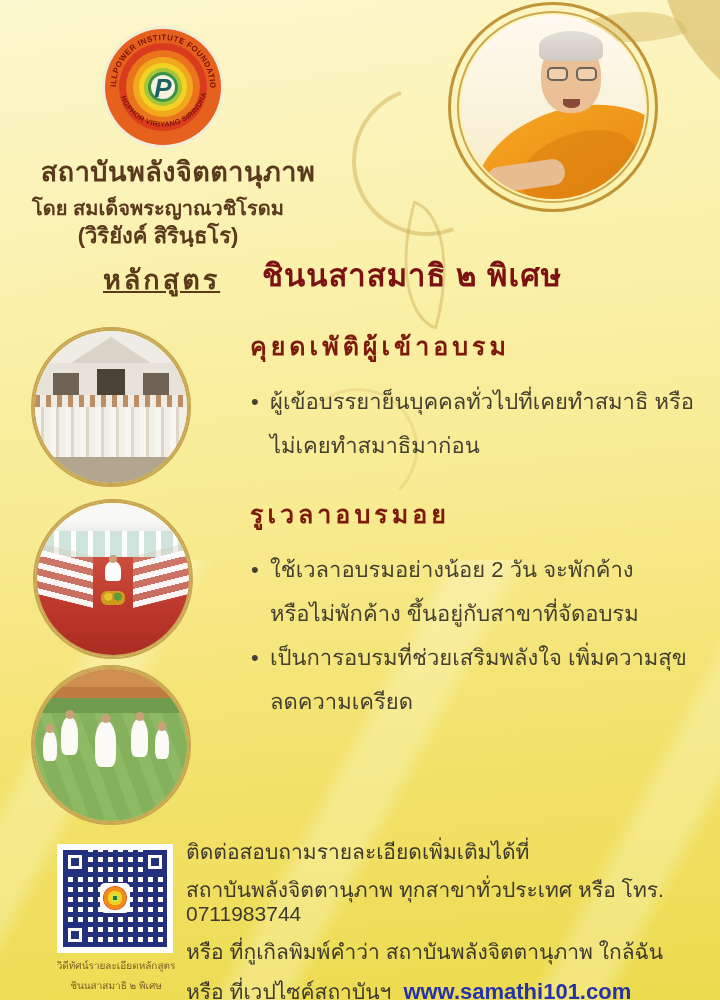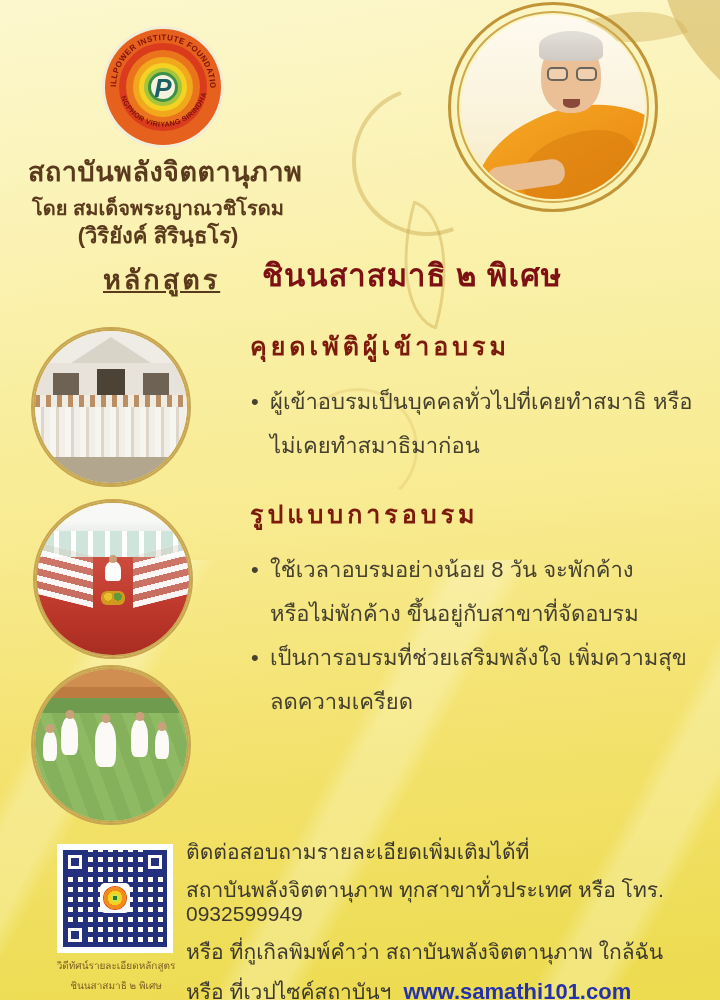--- a/index.html
+++ b/index.html
@@ -16,21 +16,21 @@
     background:linear-gradient(160deg,rgba(255,255,255,.14) 0%,rgba(255,255,255,0) 55%);}
   .leaf{position:absolute;border-radius:0 100% 0 100%;}
   .leaf.f1{left:632px;top:-26px;width:150px;height:86px;transform:rotate(38deg);background:rgba(210,176,88,.55);}
   .leaf.f2{left:588px;top:6px;width:96px;height:42px;transform:rotate(-18deg);background:rgba(210,176,88,.42);}
   .leaf.f3{left:352px;top:86px;width:150px;height:150px;border-radius:50%;border:4px solid rgba(203,168,78,.45);border-right-color:transparent;border-top-color:transparent;transform:rotate(24deg);background:transparent;}
   .leaf.f4{left:396px;top:206px;width:58px;height:118px;transform:rotate(16deg);border:3px solid rgba(203,168,78,.42);background:transparent;}
   .leaf.f5{left:298px;top:388px;width:120px;height:120px;border-radius:50%;border:3px solid rgba(210,176,88,.25);border-left-color:transparent;border-bottom-color:transparent;background:transparent;}
   
   .logo{position:absolute;left:101px;top:25px;width:124px;height:124px;}
   
-  .org-name{position:absolute;left:28px;top:150px;width:300px;font-size:27px;font-weight:700;color:#5a3a1c;letter-spacing:.5px;}
+  .org-name{position:absolute;left:28px;top:150px;width:300px;font-size:27px;font-weight:700;color:#5a3a1c;letter-spacing:.5px;text-align:center;}
   .by-line{position:absolute;left:28px;top:192px;width:260px;text-align:center;font-size:20px;font-weight:600;color:#5a3a1c;}
   .founder{position:absolute;left:28px;top:218px;width:260px;text-align:center;font-size:22px;font-weight:600;color:#5a3a1c;}
   
   .monk-ring-outer{position:absolute;left:448px;top:2px;width:210px;height:210px;border-radius:50%;border:3px solid #c19437;}
   .monk-ring-inner{position:absolute;left:457px;top:11px;width:192px;height:192px;border-radius:50%;border:2px solid #cda84c;}
   .monk-photo{position:absolute;left:461px;top:15px;width:184px;height:184px;border-radius:50%;overflow:hidden;
     background:linear-gradient(180deg,#fefaf0 0%,#f9f0d4 70%,#f3e6b8 100%);}
   .monk-robe{position:absolute;left:12px;top:92px;width:210px;height:150px;transform:rotate(-9deg);
     background:linear-gradient(160deg,#f5a824 0%,#ee9117 45%,#df7d0e 100%);border-radius:55% 45% 12% 12%;}
   .monk-robe-fold{position:absolute;left:58px;top:118px;width:120px;height:70px;transform:rotate(-18deg);
@@ -194,49 +194,49 @@
     <div class="walker w3"></div>
     <div class="walker w4"></div>
     <div class="walker w5"></div>
     <div class="walker w1"></div>
   </div>
 
   <div class="content">
     <div class="sec1">
       <h2 class="sec-heading">คุยดเพัติผู้เข้าอบรม</h2>
       <ul class="bullets">
-        <li>ผู้เข้าอบรมเป็นบุคคลทั่วไปที่เคยทำสมาธิ หรือ
+        <li>ผู้เข้อบรรยาย็นบุคคลทั่วไปที่เคยทำสมาธิ หรือ
 ไม่เคยทำสมาธิมาก่อน</li>
       </ul>
     </div>
     <div class="sec2">
-      <h2 class="sec-heading">รูปแบบการอบรม</h2>
+      <h2 class="sec-heading">รูเวลาอบรมอย</h2>
       <ul class="bullets">
-        <li>ใช้เวลาอบรมอย่างน้อย 8  วัน จะพักค้าง
+        <li>ใช้เวลาอบรมอย่างน้อย 2  วัน จะพักค้าง
 หรือไม่พักค้าง ขึ้นอยู่กับสาขาที่จัดอบรม</li>
         <li>เป็นการอบรมที่ช่วยเสริมพลังใจ เพิ่มความสุข
 ลดความเครียด</li>
       </ul>
     </div>
   </div>
 
   <div class="qr-box">
     <div class="qr-grid">
       <div class="finder tl"></div>
       <div class="finder tr"></div>
       <div class="finder bl"></div>
       <div class="qr-logo"></div>
     </div>
   </div>
   <div class="qr-caption">วิดีทัศน์รายละเอียดหลักสูตร
 ชินนสาสมาธิ ๒ พิเศษ</div>
 
   <div class="contact">
     <p>ติดต่อสอบถามรายละเอียดเพิ่มเติมได้ที่</p>
-    <p>สถาบันพลังจิตตานุภาพ ทุกสาขาทั่วประเทศ หรือ โทร. 0932599949</p>
+    <p>สถาบันพลังจิตตานุภาพ ทุกสาขาทั่วประเทศ หรือ โทร. 0711983744</p>
     <p>หรือ  ที่กูเกิลพิมพ์คำว่า สถาบันพลังจิตตานุภาพ ใกล้ฉัน</p>
     <div class="row4">
       <p>หรือ  ที่เวปไซค์สถาบันฯ</p>
       <a class="website-link" href="www.samathi101.com">www.samathi101.com</a>
     </div>
   </div>
 
 </div>
 
 </body></html>

